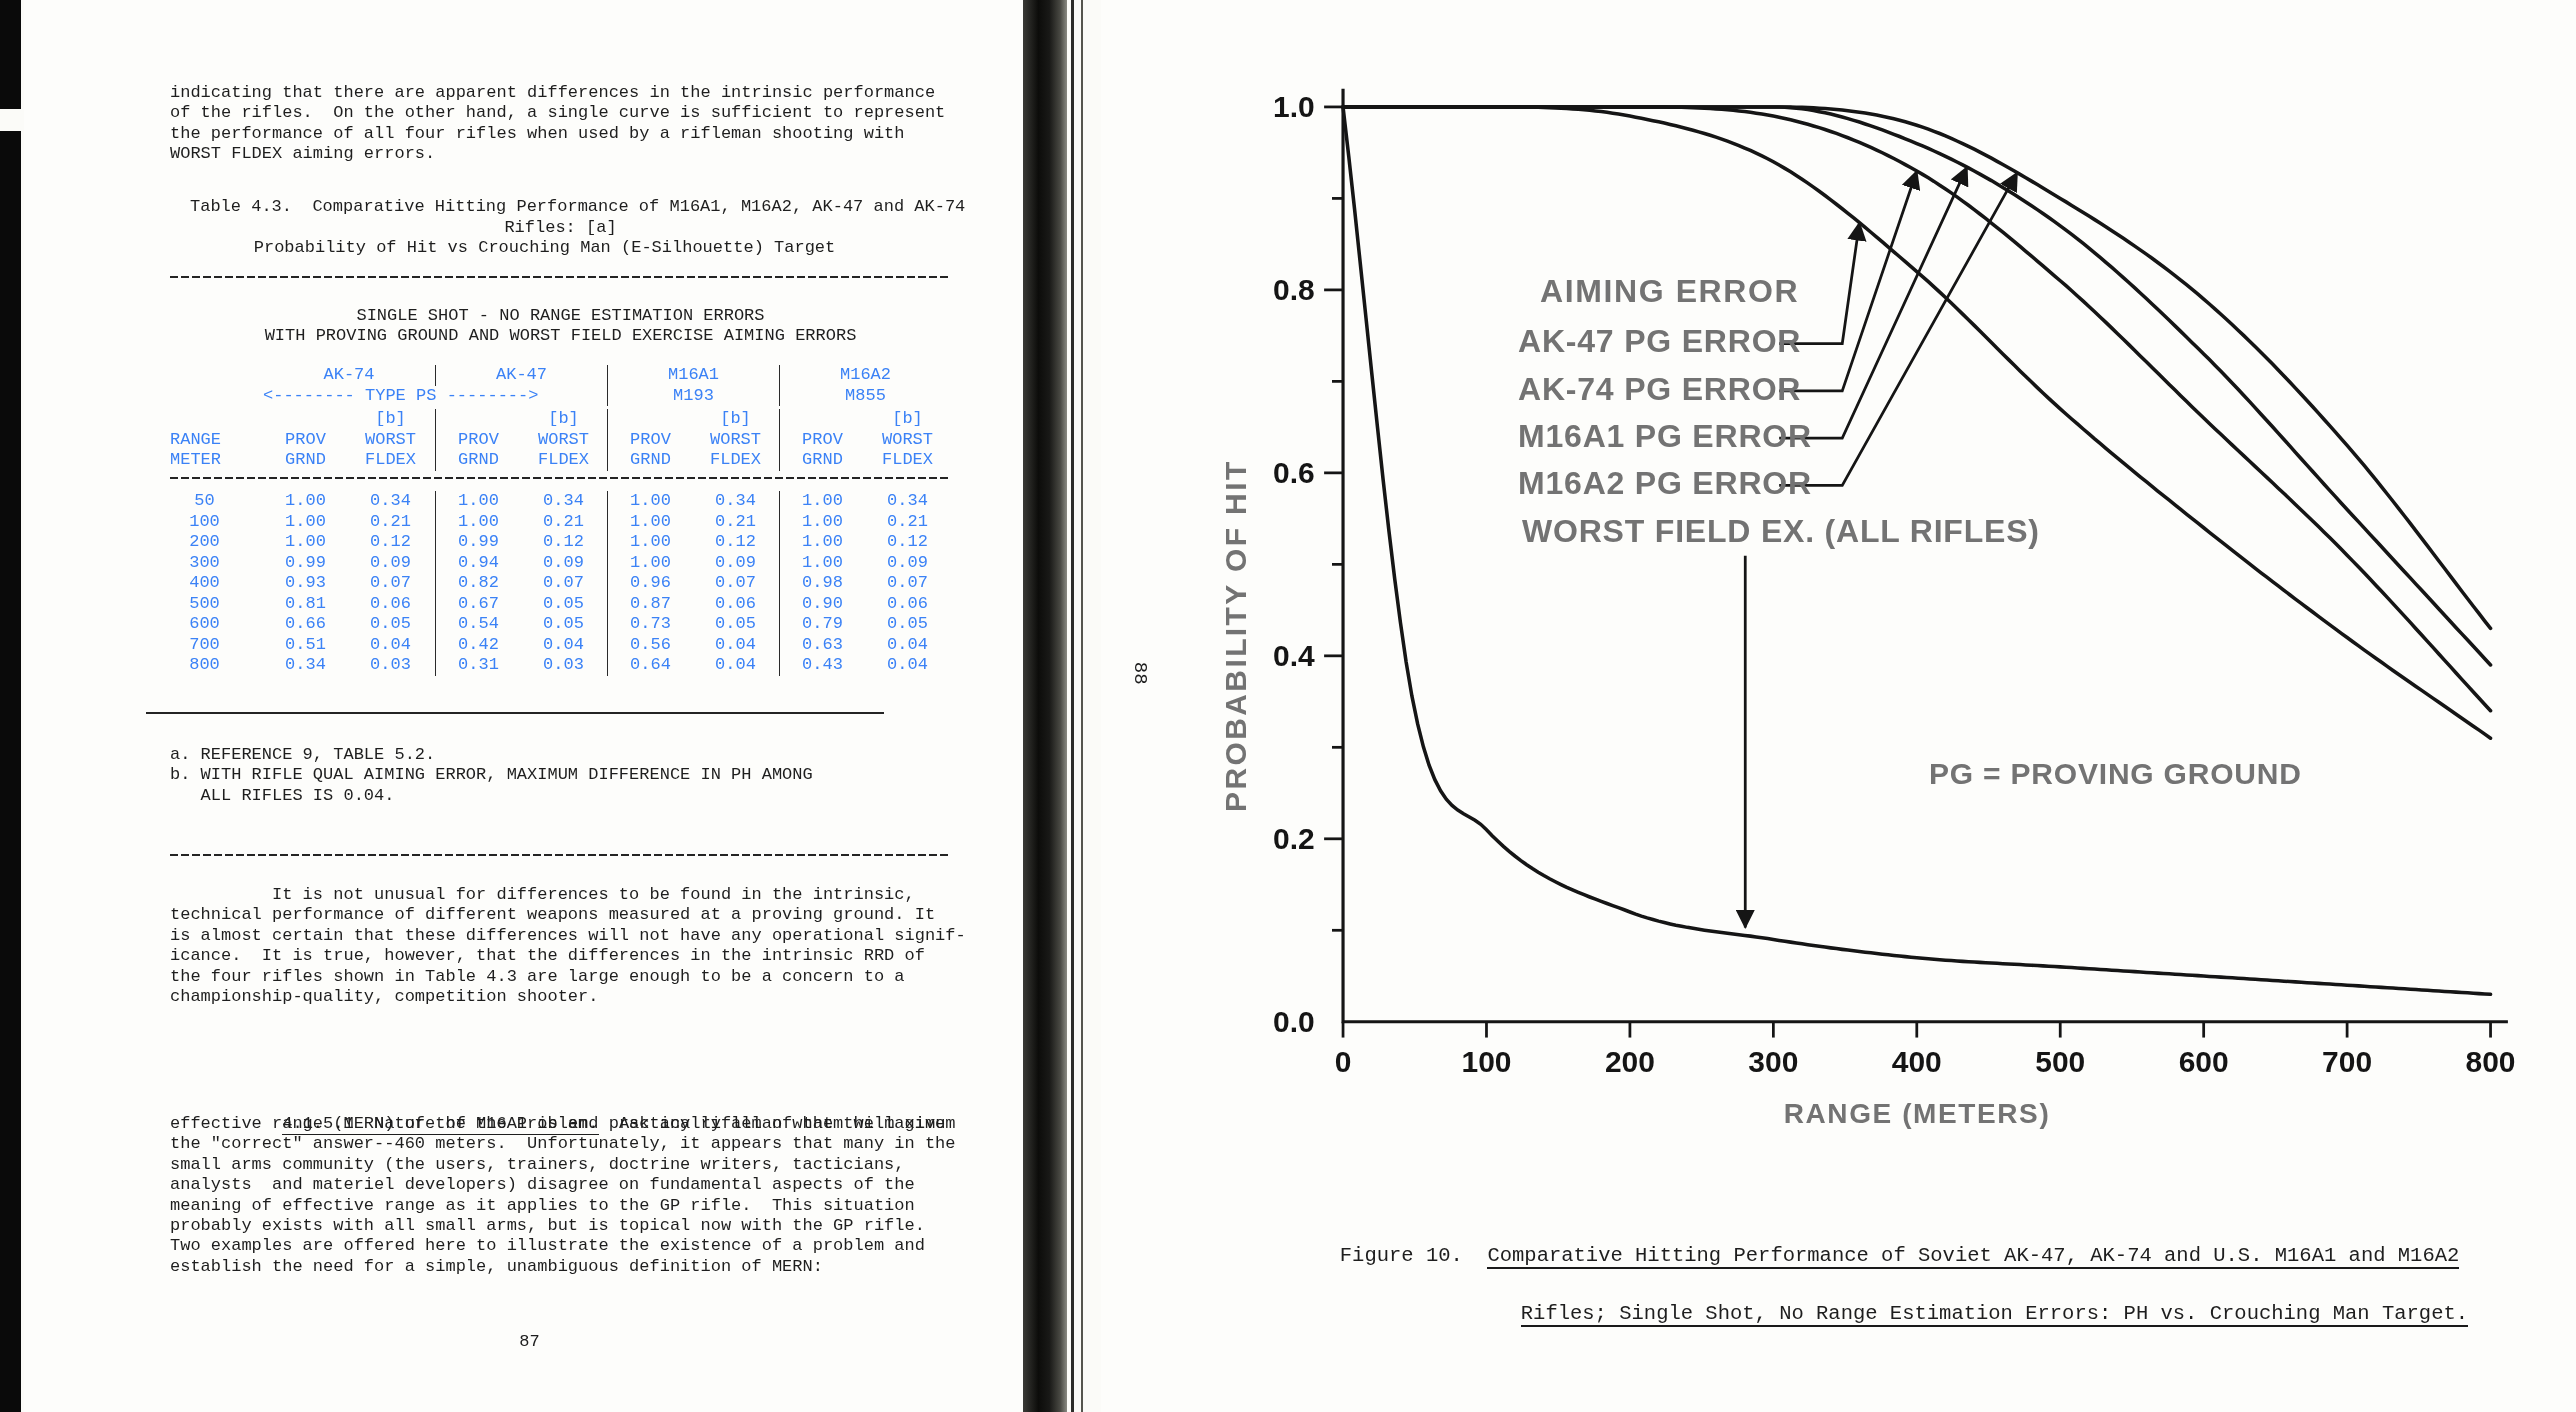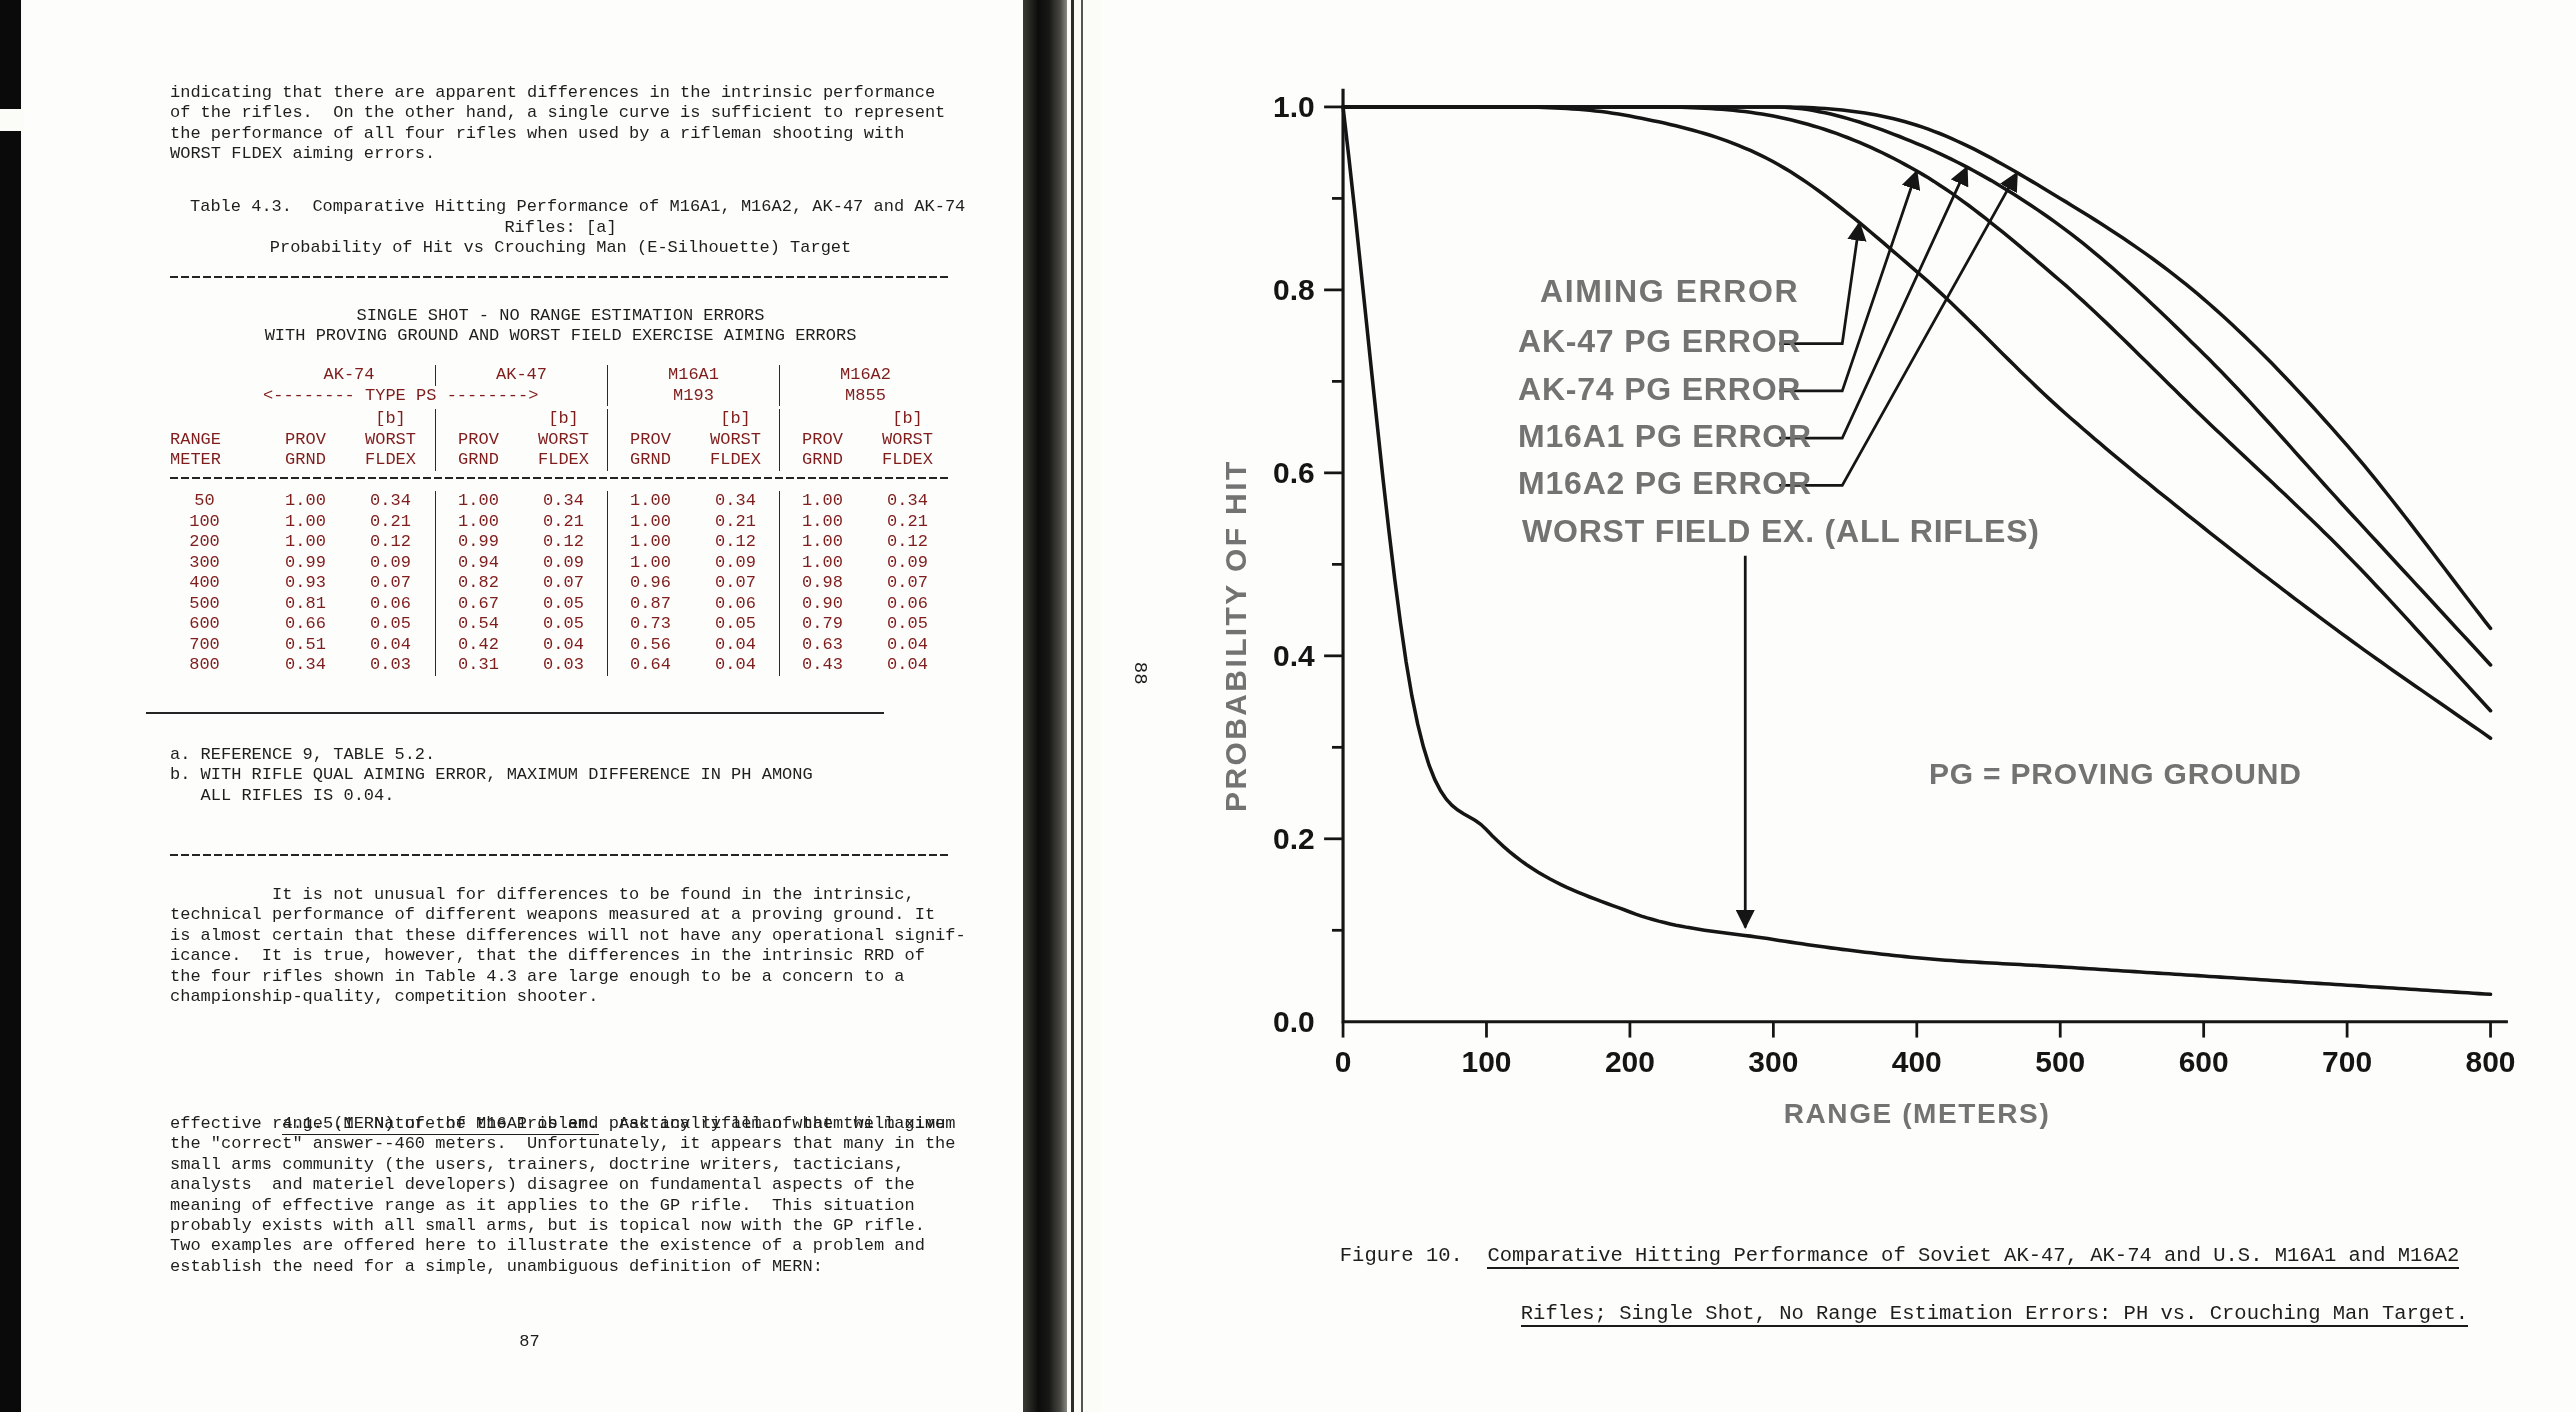--- a/index.html
+++ b/index.html
@@ -23,21 +23,21 @@
   
   .t { font:17px/20.4px "Liberation Mono","DejaVu Sans Mono",monospace; white-space:pre; color:#1e1e1e; }
   .t div { white-space:pre; }
   .center { text-align:center; }
   .u  { border-bottom:1.6px solid #1e1e1e; padding-bottom:0.8px; }
   .u2 { border-bottom:2.4px solid #1a1a1a; padding-bottom:0; }
   .dashrule { height:2.4px; background:repeating-linear-gradient(90deg,#242424 0 8px,transparent 8px 11px); }
   .solidrule { height:2.4px; background:#242424; }
 
   
-  .ttable { width:781px; font:17px/20.5px "Liberation Mono","DejaVu Sans Mono",monospace; color:#7f1d1d; }
+  .ttable { width:781px; font:17px/20.5px "Liberation Mono","DejaVu Sans Mono",monospace; color:#3b82f6; }
   .trow { display:flex; min-height:20.5px; line-height:20.5px; }
   .trow.gap { margin-top:3.2px; }
   .c-range { width:93px; }
   .c-range.rnum { text-align:center; padding-right:24px; }
   .c-group { width:172px; display:flex; }
   .c-group.plain { display:block; text-align:center; }
   .c-span { width:344px; text-align:left; }
   .c-sub { width:85px; text-align:center; }
   .sep { border-left:1.6px solid #2a2a2a; }
   .dashedrow { padding:6.3px 0; }
@@ -64,21 +64,21 @@
   <div class="abs scanline-a"></div>
   <div class="abs scanline-b"></div>
   <div class="abs toptab"></div>
 
   <div class="page page-left">
 
     <div class="abs t" style="left:146px; top:83px;"><div>indicating that there are apparent differences in the intrinsic performance</div><div>of the rifles.  On the other hand, a single curve is sufficient to represent</div><div>the performance of all four rifles when used by a rifleman shooting with</div><div>WORST FLDEX aiming errors.</div></div>
 
     <div class="abs t" style="left:166px; top:197px;">Table 4.3.  Comparative Hitting Performance of M16A1, M16A2, AK-47 and AK-74</div>
     <div class="abs t center" style="left:146px; top:218px; width:781px;">Rifles: [a]</div>
-    <div class="abs t center" style="left:146px; top:238px; width:781px;">Probability of Hit vs Crouching Man (E-Silhouette) Target</div>
+    <div class="abs t center" style="left:130px; top:238px; width:781px;">Probability of Hit vs Crouching Man (E-Silhouette) Target</div>
 
     <div class="abs dashrule" style="left:146px; top:276px; width:781px;"></div>
 
     <div class="abs t center" style="left:146px; top:306px; width:781px;"><div>SINGLE SHOT - NO RANGE ESTIMATION ERRORS</div><div>WITH PROVING GROUND AND WORST FIELD EXERCISE AIMING ERRORS</div></div>
 
     <div class="abs ttable" style="left:146px; top:365px;">
         <div class="trow">
           <div class="c-range"></div>
           <div class="c-group plain">AK-74</div>
           <div class="c-group plain sep">AK-47</div>

